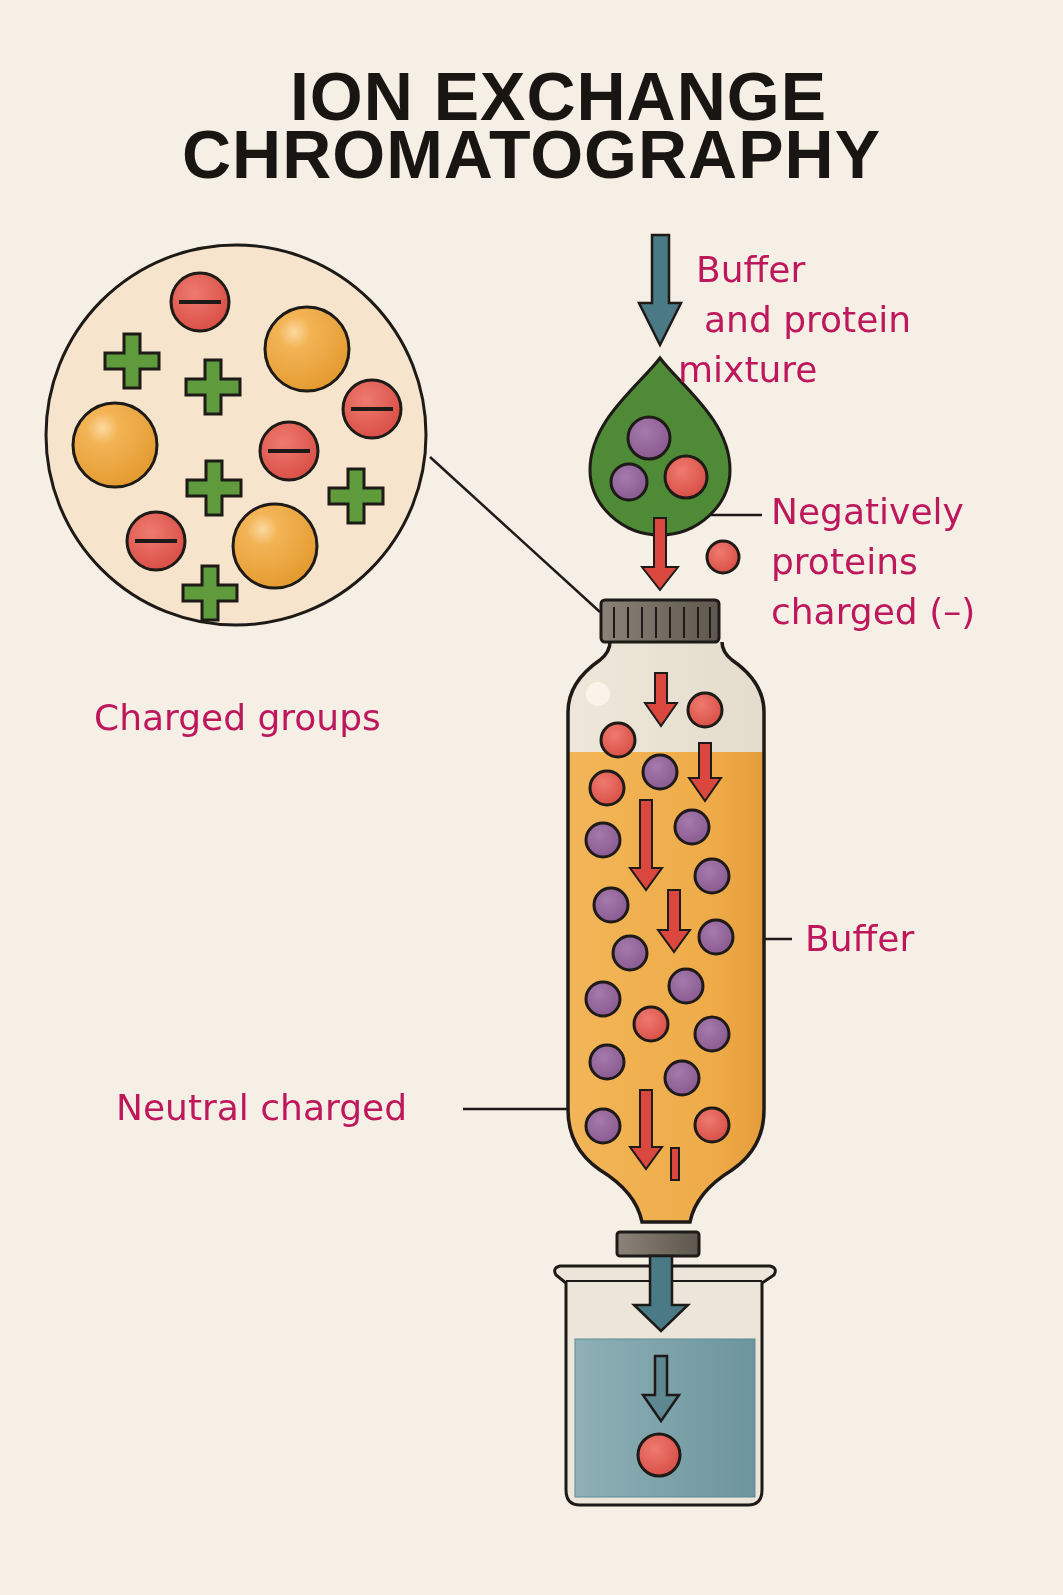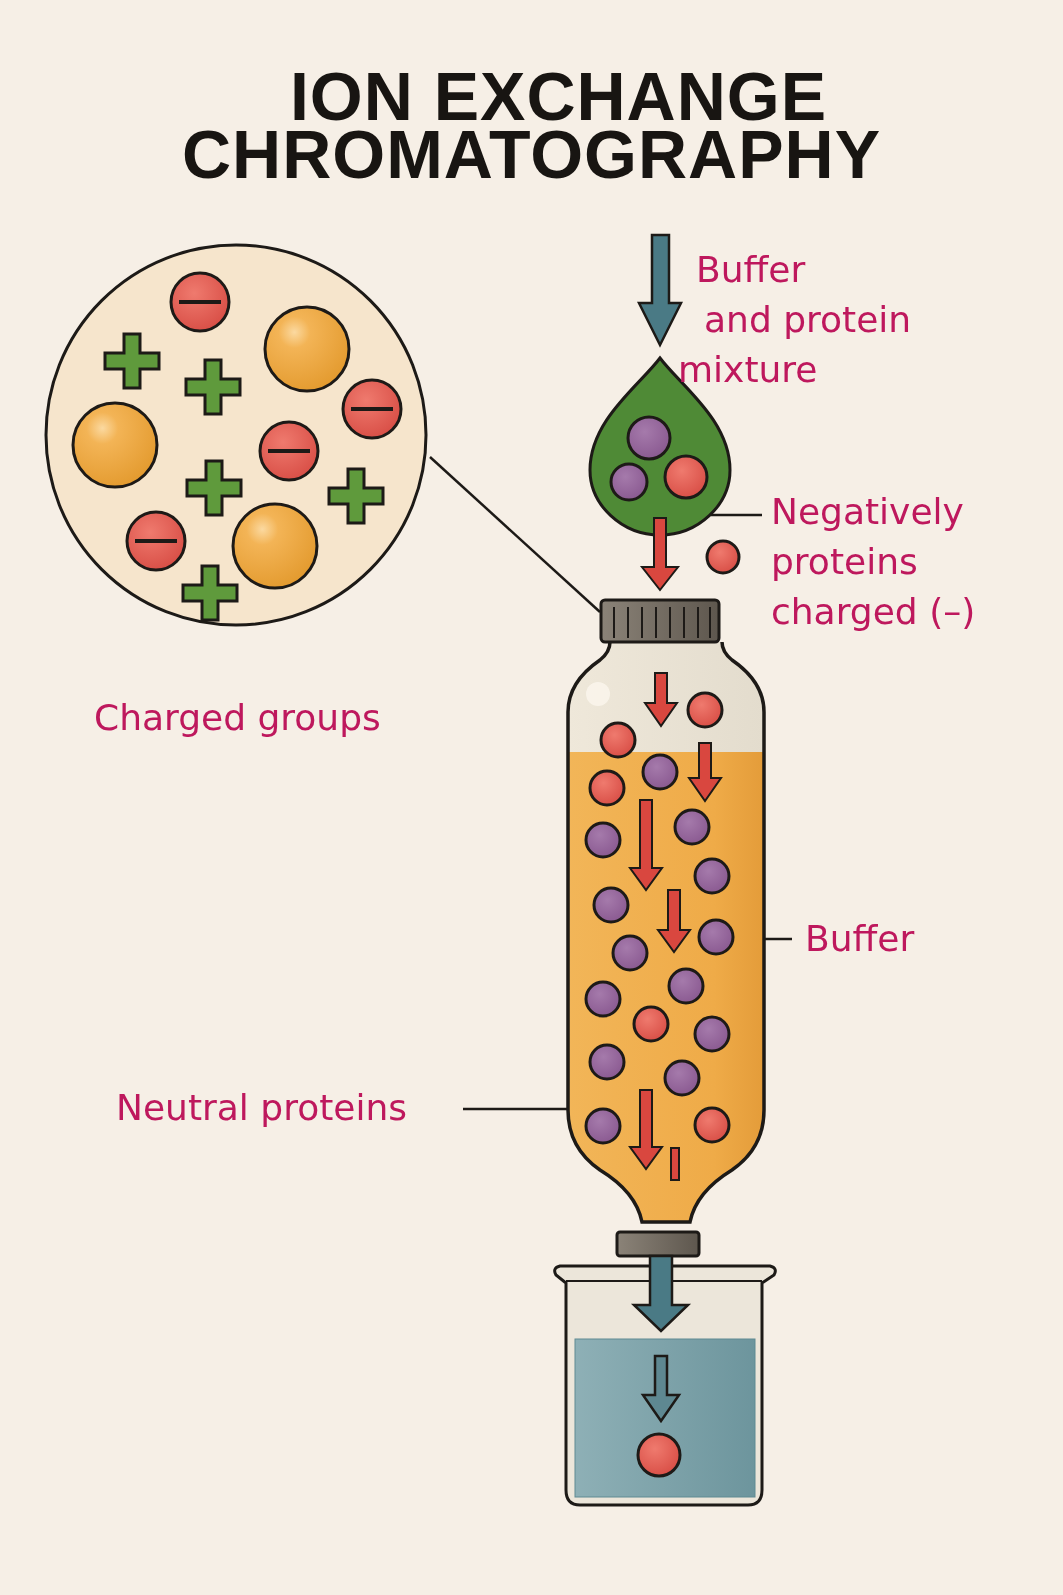--- a/index.html
+++ b/index.html
@@ -194,13 +194,13 @@
 <div class="label" style="left:696px; top:246px;">Buffer</div>
 <div class="label" style="left:696px; top:296px;margin-left:8px;">and protein</div>
 <div class="label" style="left:678px; top:346px;">mixture</div>
 
 <div class="label" style="left:771px; top:488px;">Negatively</div>
 <div class="label" style="left:771px; top:538px;">proteins</div>
 <div class="label" style="left:771px; top:588px;">charged (–)</div>
 
 <div class="label" style="left:94px; top:654px;margin-top:40px;">Charged groups</div>
 <div class="label" style="left:805px; top:915px;">Buffer</div>
-<div class="label" style="left:116px; top:1084px;">Neutral proteins</div>
+<div class="label" style="left:116px; top:1084px;">Neutral charged</div>
 
 </body></html>

